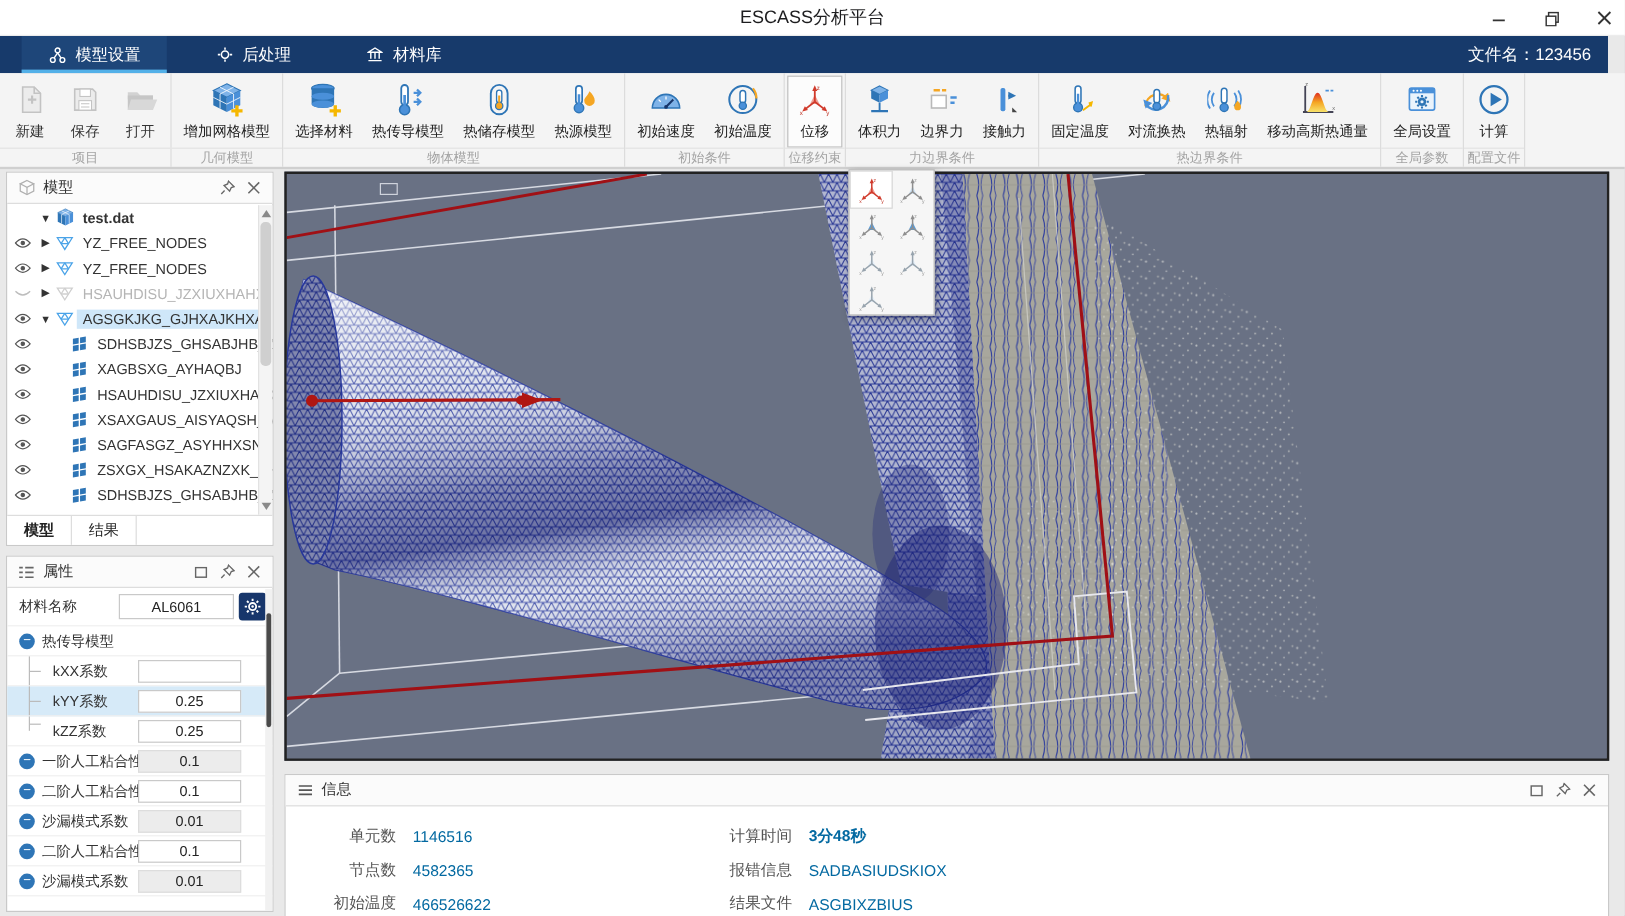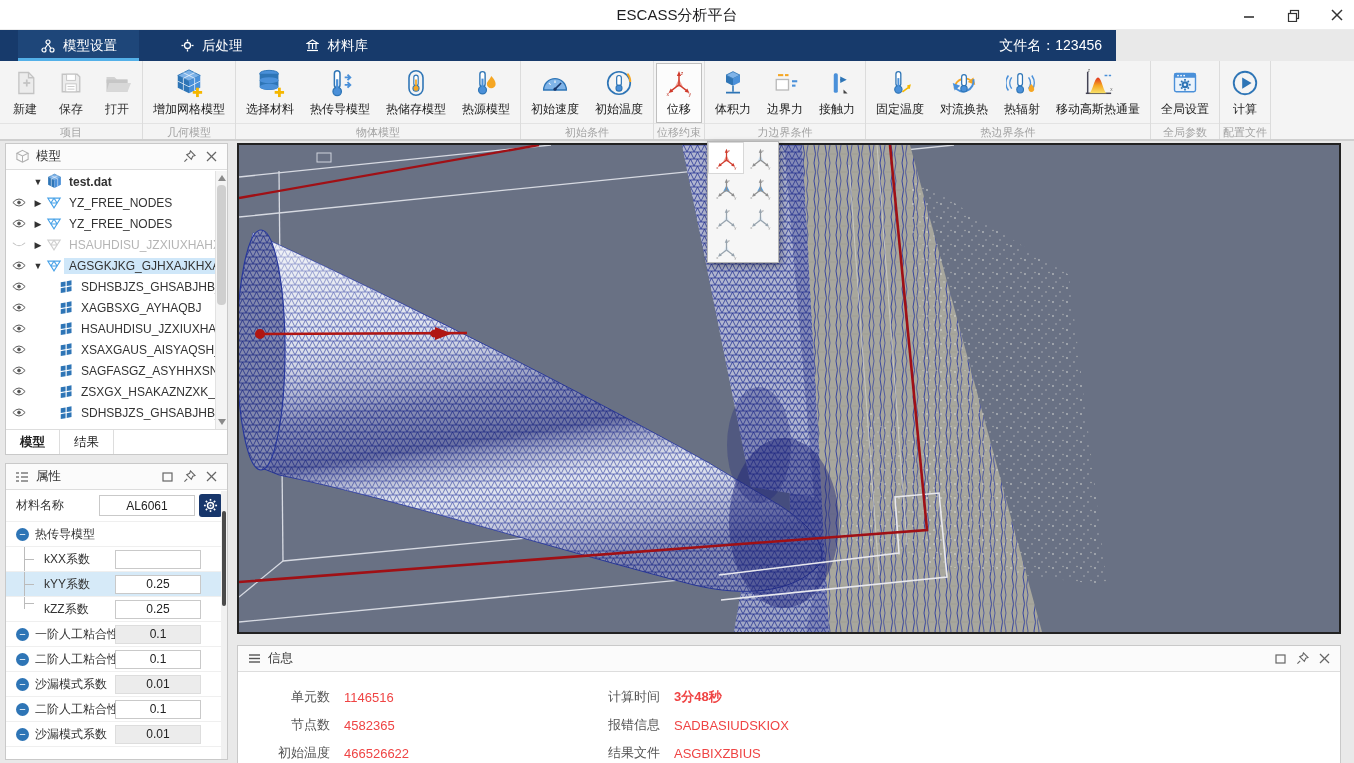--- a/index.html
+++ b/index.html
@@ -8,21 +8,21 @@
 
   
   .titlebar { position:absolute; left:0; top:0; width:1354px; height:30px; background:#ffffff;
     border-bottom:1px solid #ececec; }
   .title { position:absolute; left:0; right:0; top:0; height:30px; line-height:30px;
     text-align:center; font-size:15px; color:#1d1d1f; }
   .wctrls { position:absolute; right:8px; top:0; height:30px; display:flex; align-items:center; gap:26px; }
   .wctrl { width:18px; height:18px; display:flex; align-items:center; justify-content:center; cursor:default; }
 
   
-  .menubar { position:absolute; left:0; top:30px; width:1116px; height:31px; background:#173a6b;
+  .menubar { position:absolute; left:0; top:30px; width:1340px; height:31px; background:#173a6b;
     display:flex; align-items:stretch; }
   .mtab { display:flex; align-items:center; gap:7px; padding:0 22px; margin-left:18px;
     color:#fff; font-size:13.5px; position:relative; }
   .mtab.active { background:#1e4679; }
   .mtab.active::after { content:""; position:absolute; left:0; right:0; bottom:0; height:3px; background:#53b0e8; }
   .file-label { margin-left:auto; margin-right:14px; align-self:center; color:#fff; font-size:14px; }
 
   
   .ribbon { position:absolute; left:0; top:61px; width:1354px; height:80px; background:#f4f4f4;
     border-bottom:2px solid #cfcfcf; display:flex; }
@@ -100,21 +100,21 @@
   .t-b    { color:#8e8e8e; --web:#5b9bd5; --lbl:#9a9a9a; }
   .t-c    { color:#97a3ad; --web:#e4eef7; --lbl:#9a9a9a; }
 
   
   .info-panel { left:237px; top:645px; width:1104px; height:139px; }
   .ibody { position:absolute; left:0; right:0; top:27px; bottom:16px; display:flex; padding:6px 0 0 14px;align-items:flex-end; }
   .icol { display:flex; flex-direction:column; }
   .icol.c1 { width:330px; }
   .irow { height:28px; display:flex; align-items:center; font-size:13px; }
   .ilabel { width:78px; text-align:right; color:#555; }
-  .ival { margin-left:14px; color:#ef4444; }
+  .ival { margin-left:14px; color:#0369a1; }
   .ival.b { font-weight:bold; }
   .ifoot { position:absolute; left:0; right:0; bottom:0; height:16px; border-top:1px solid #e4e4e4; background:#fcfcfc; }
 
   svg { display:block; }
 </style>
 </head>
 <body>
 
 <svg width="0" height="0" style="position:absolute">
   <symbol id="triad" viewBox="0 0 24 24">

